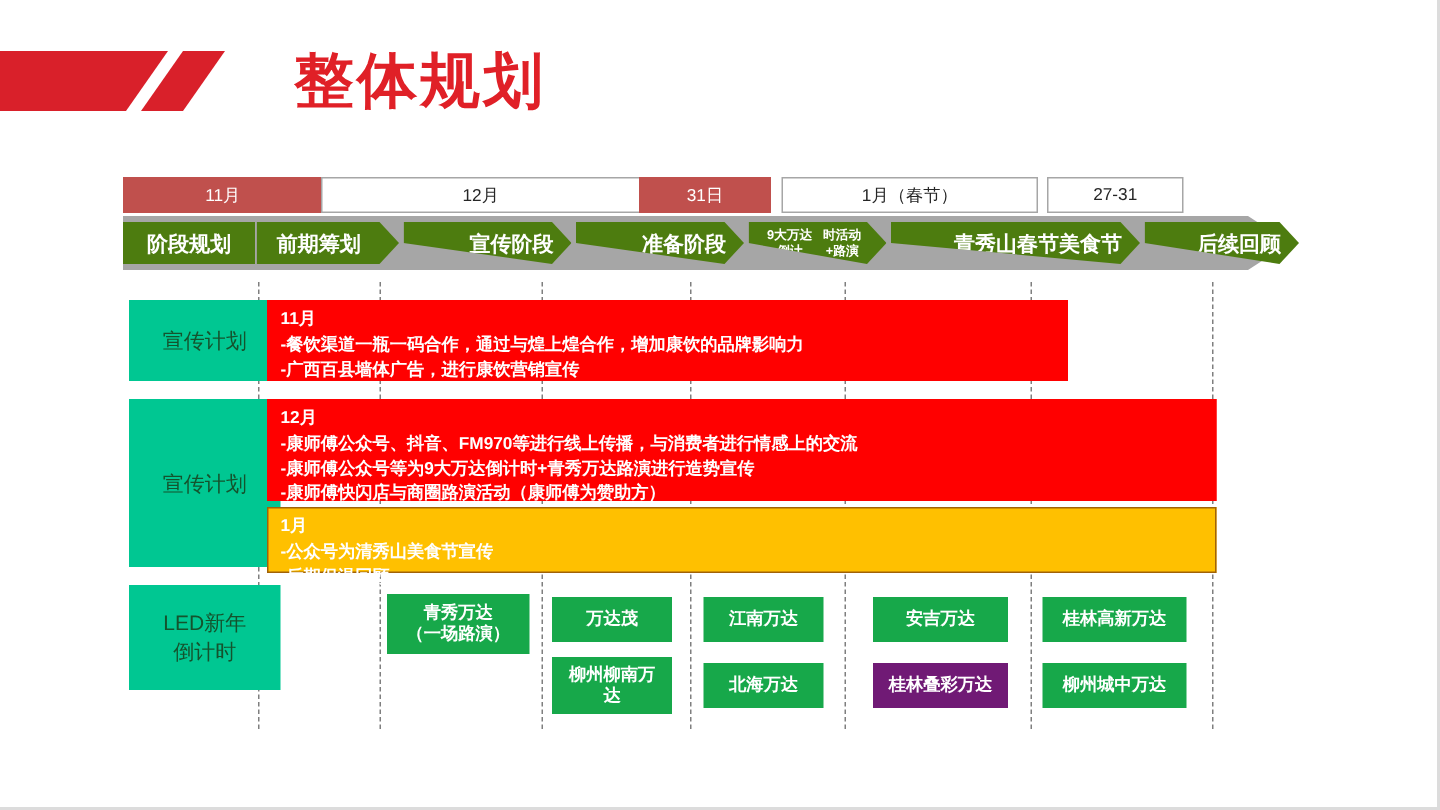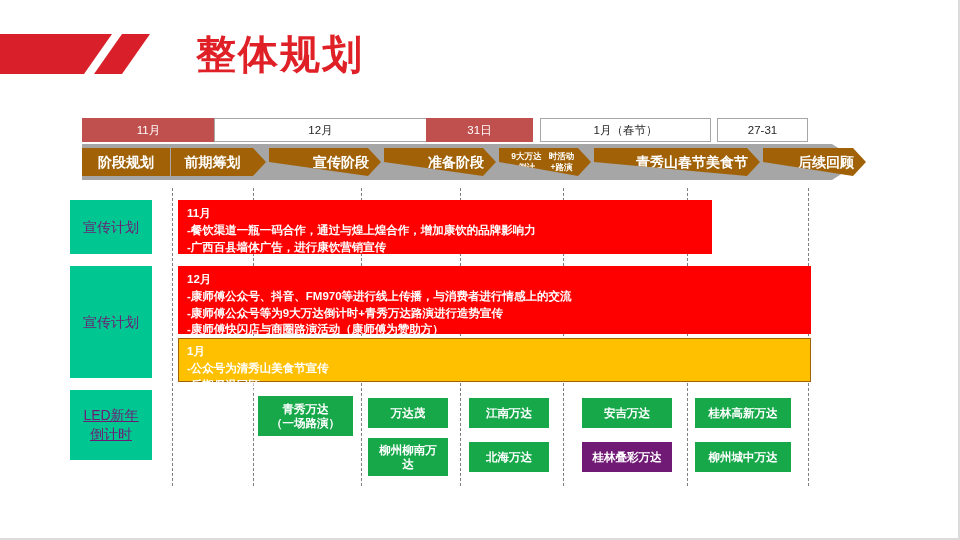--- a/index.html
+++ b/index.html
@@ -57,21 +57,21 @@
     position:absolute;left:0;top:26px;width:778px;height:36px;
   }
   .band-bg{
     position:absolute;left:0;top:0;width:778px;height:36px;
   }
   .stages{
     position:absolute;left:0;top:4px;height:28px;width:778px;
   }
   .stage{
     position:absolute;top:0;height:28px;
-    background:#a16207;color:#ffffff;
+    background:#4d7c0f;color:#ffffff;
     display:flex;align-items:center;justify-content:center;
     font-size:14px;font-weight:bold;
     box-sizing:border-box;
     text-align:center;
     line-height:1.05;
   }
   .stage.chev{
     clip-path:polygon(0 0, calc(100% - 13px) 0, 100% 50%, calc(100% - 13px) 100%, 0 50%);
     padding-left:10px;padding-right:12px;justify-content:flex-end;
   }
@@ -86,29 +86,29 @@
 
   
   .grid-lines{position:absolute;left:0;top:188px;width:960px;height:300px;}
   .vline{
     position:absolute;top:0;width:0;height:298px;
     border-left:1px dashed #7f7f7f;
   }
 
   
   .side{
-    position:absolute;left:70px;
-    background:#00c792;color:#701a75;
+    position:absolute;left:86px;
+    background:#00c792;color:#14532d;
     display:flex;align-items:center;justify-content:center;
     text-align:center;font-size:14px;line-height:1.35;
-    width:82px;box-sizing:border-box;
+    width:101px;box-sizing:border-box;
   }
   #side-1{top:200px;height:54px;}
   #side-2{top:266px;height:112px;}
-  #side-3{top:390px;height:70px;text-decoration:underline;}
+  #side-3{top:390px;height:70px;}
 
   
   .block{
     position:absolute;
     box-sizing:border-box;
     color:#ffffff;
     padding:4px 8px 5px 8px;
     font-size:11.5px;
     line-height:1.42;
     font-weight:bold;
@@ -144,21 +144,21 @@
       <polygon points="122,6 150,6 122,46 94,46" fill="#d9202a"></polygon>
     </svg>
   </div>
 
   <div class="page-title">整体规划</div>
 
   <div class="timeline">
     <div class="months" id="months-row">
         <div class="month-cell filled" style="width: 133px;">11月</div>
         <div class="month-cell" style="width: 213px;">12月</div>
-        <div class="month-cell filled" style="width: 107px;">31日</div>
+        <div class="month-cell filled" style="width: 88px;">31日</div>
         <div class="month-cell gap" style="width: 9px;"></div>
         <div class="month-cell" style="width: 171px;">1月（春节）</div>
         <div class="month-cell gap" style="width: 8px;"></div>
         <div class="month-cell" style="width: 91px;">27-31</div>
       </div>
     <div class="band">
       <svg class="band-bg" width="778" height="36" viewBox="0 0 778 36">
         <polygon points="0,0 750,0 778,18 750,36 0,36" fill="#a6a6a6"></polygon>
       </svg>
       <div class="stages" id="stages-row">

